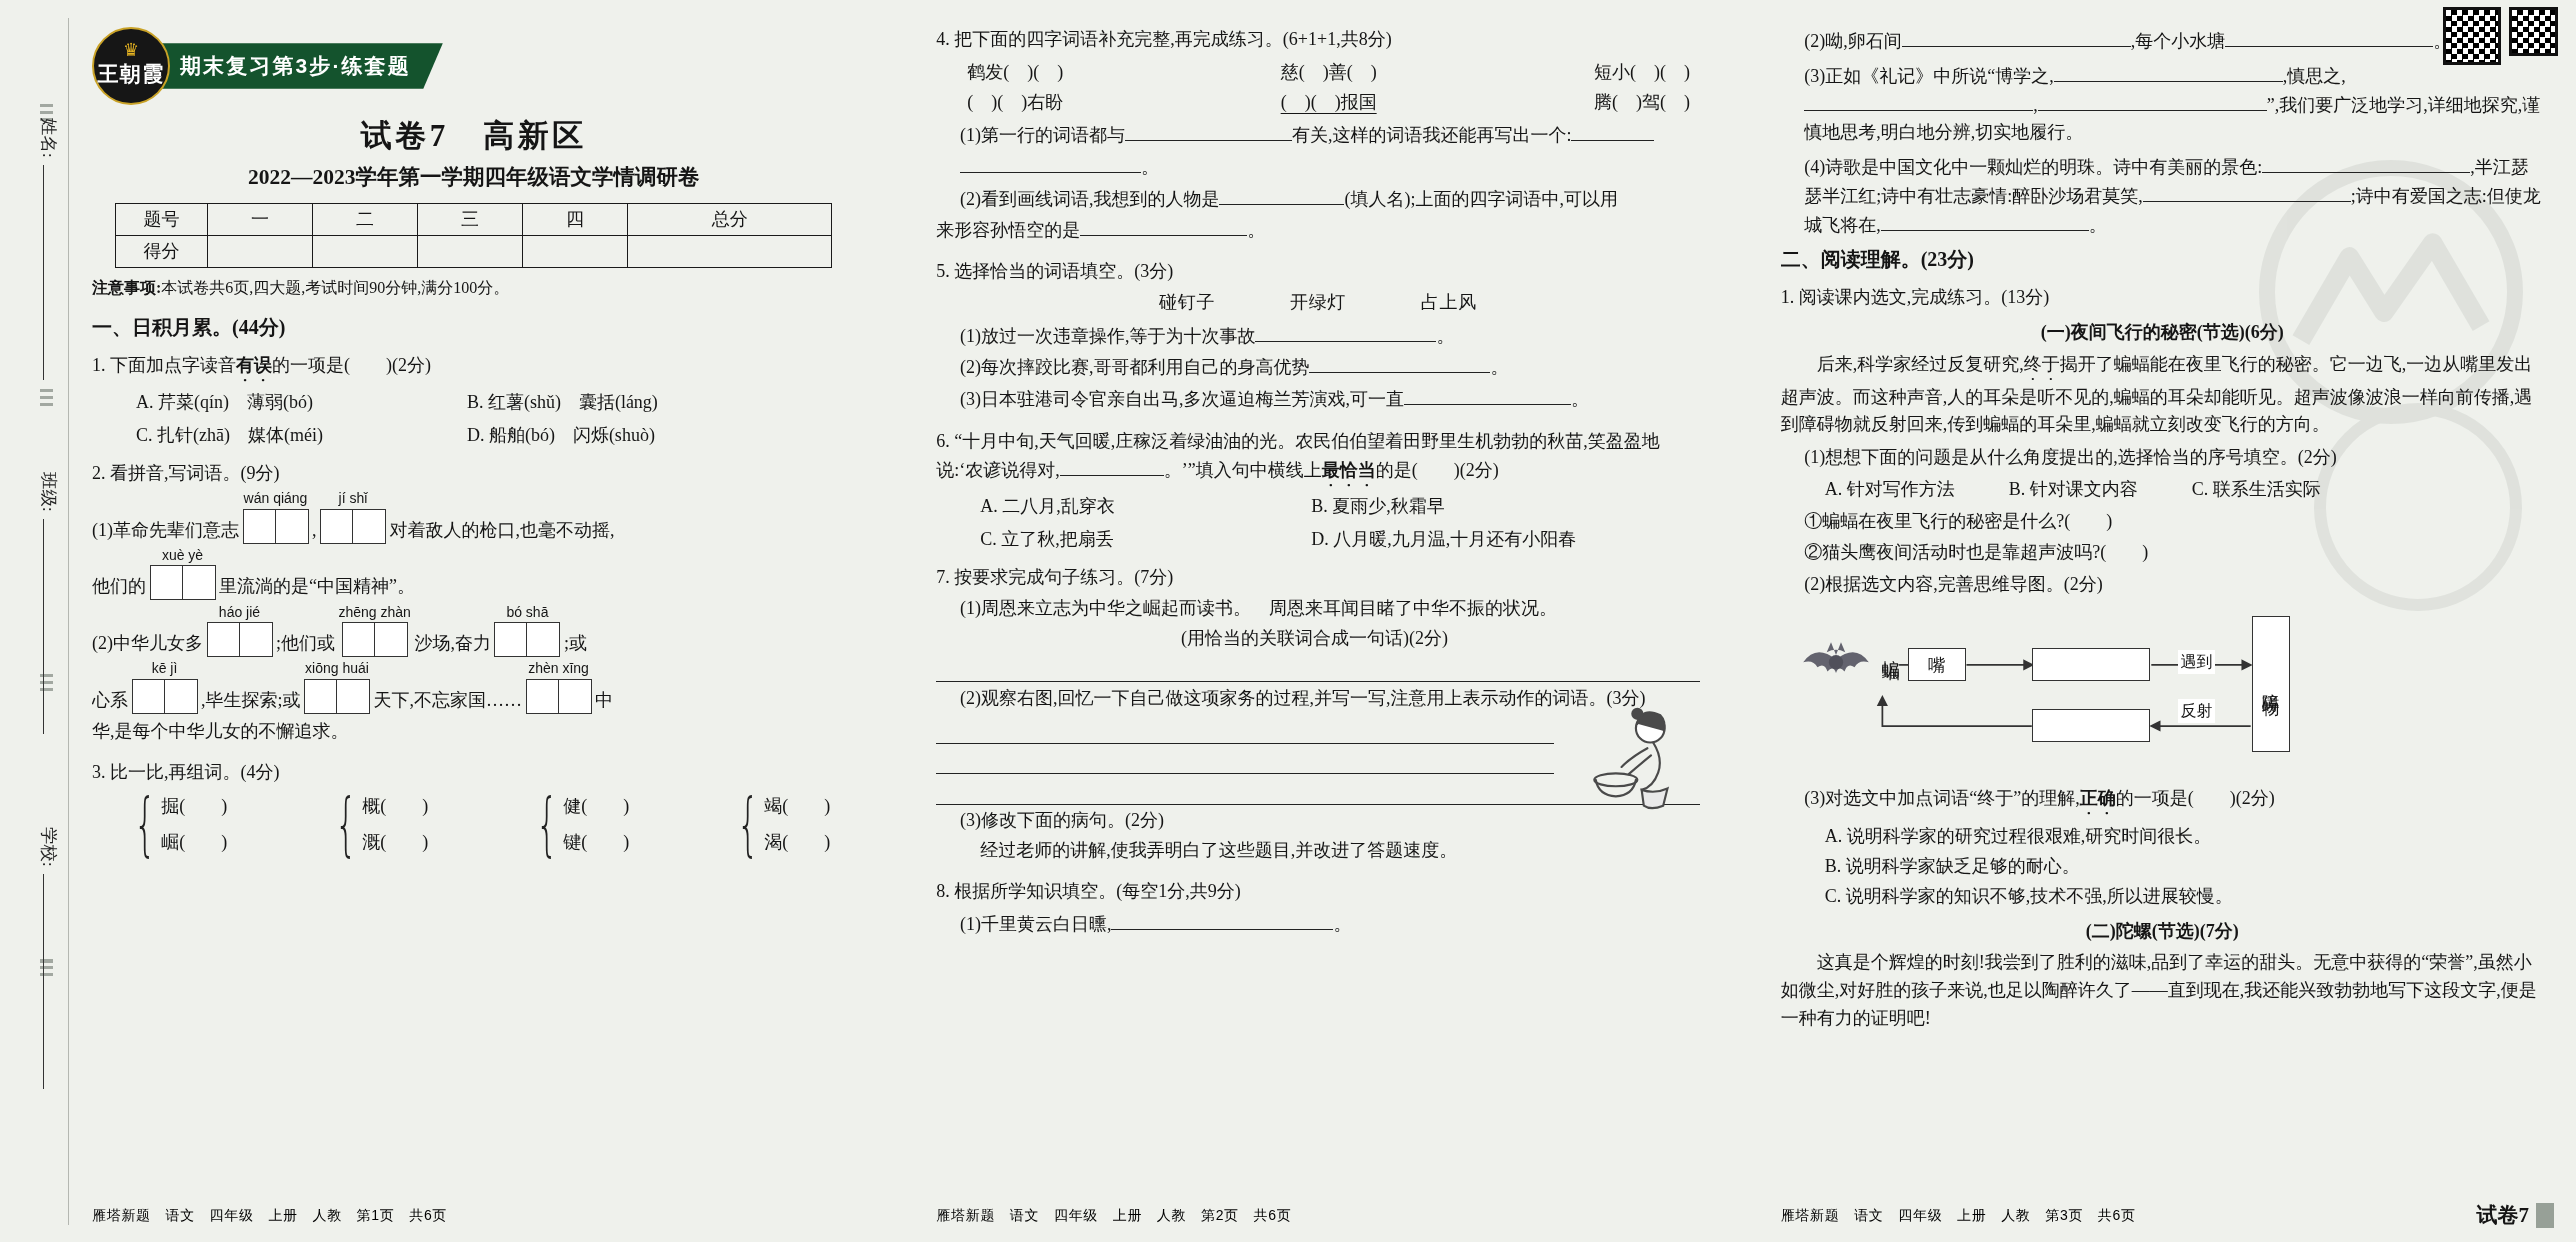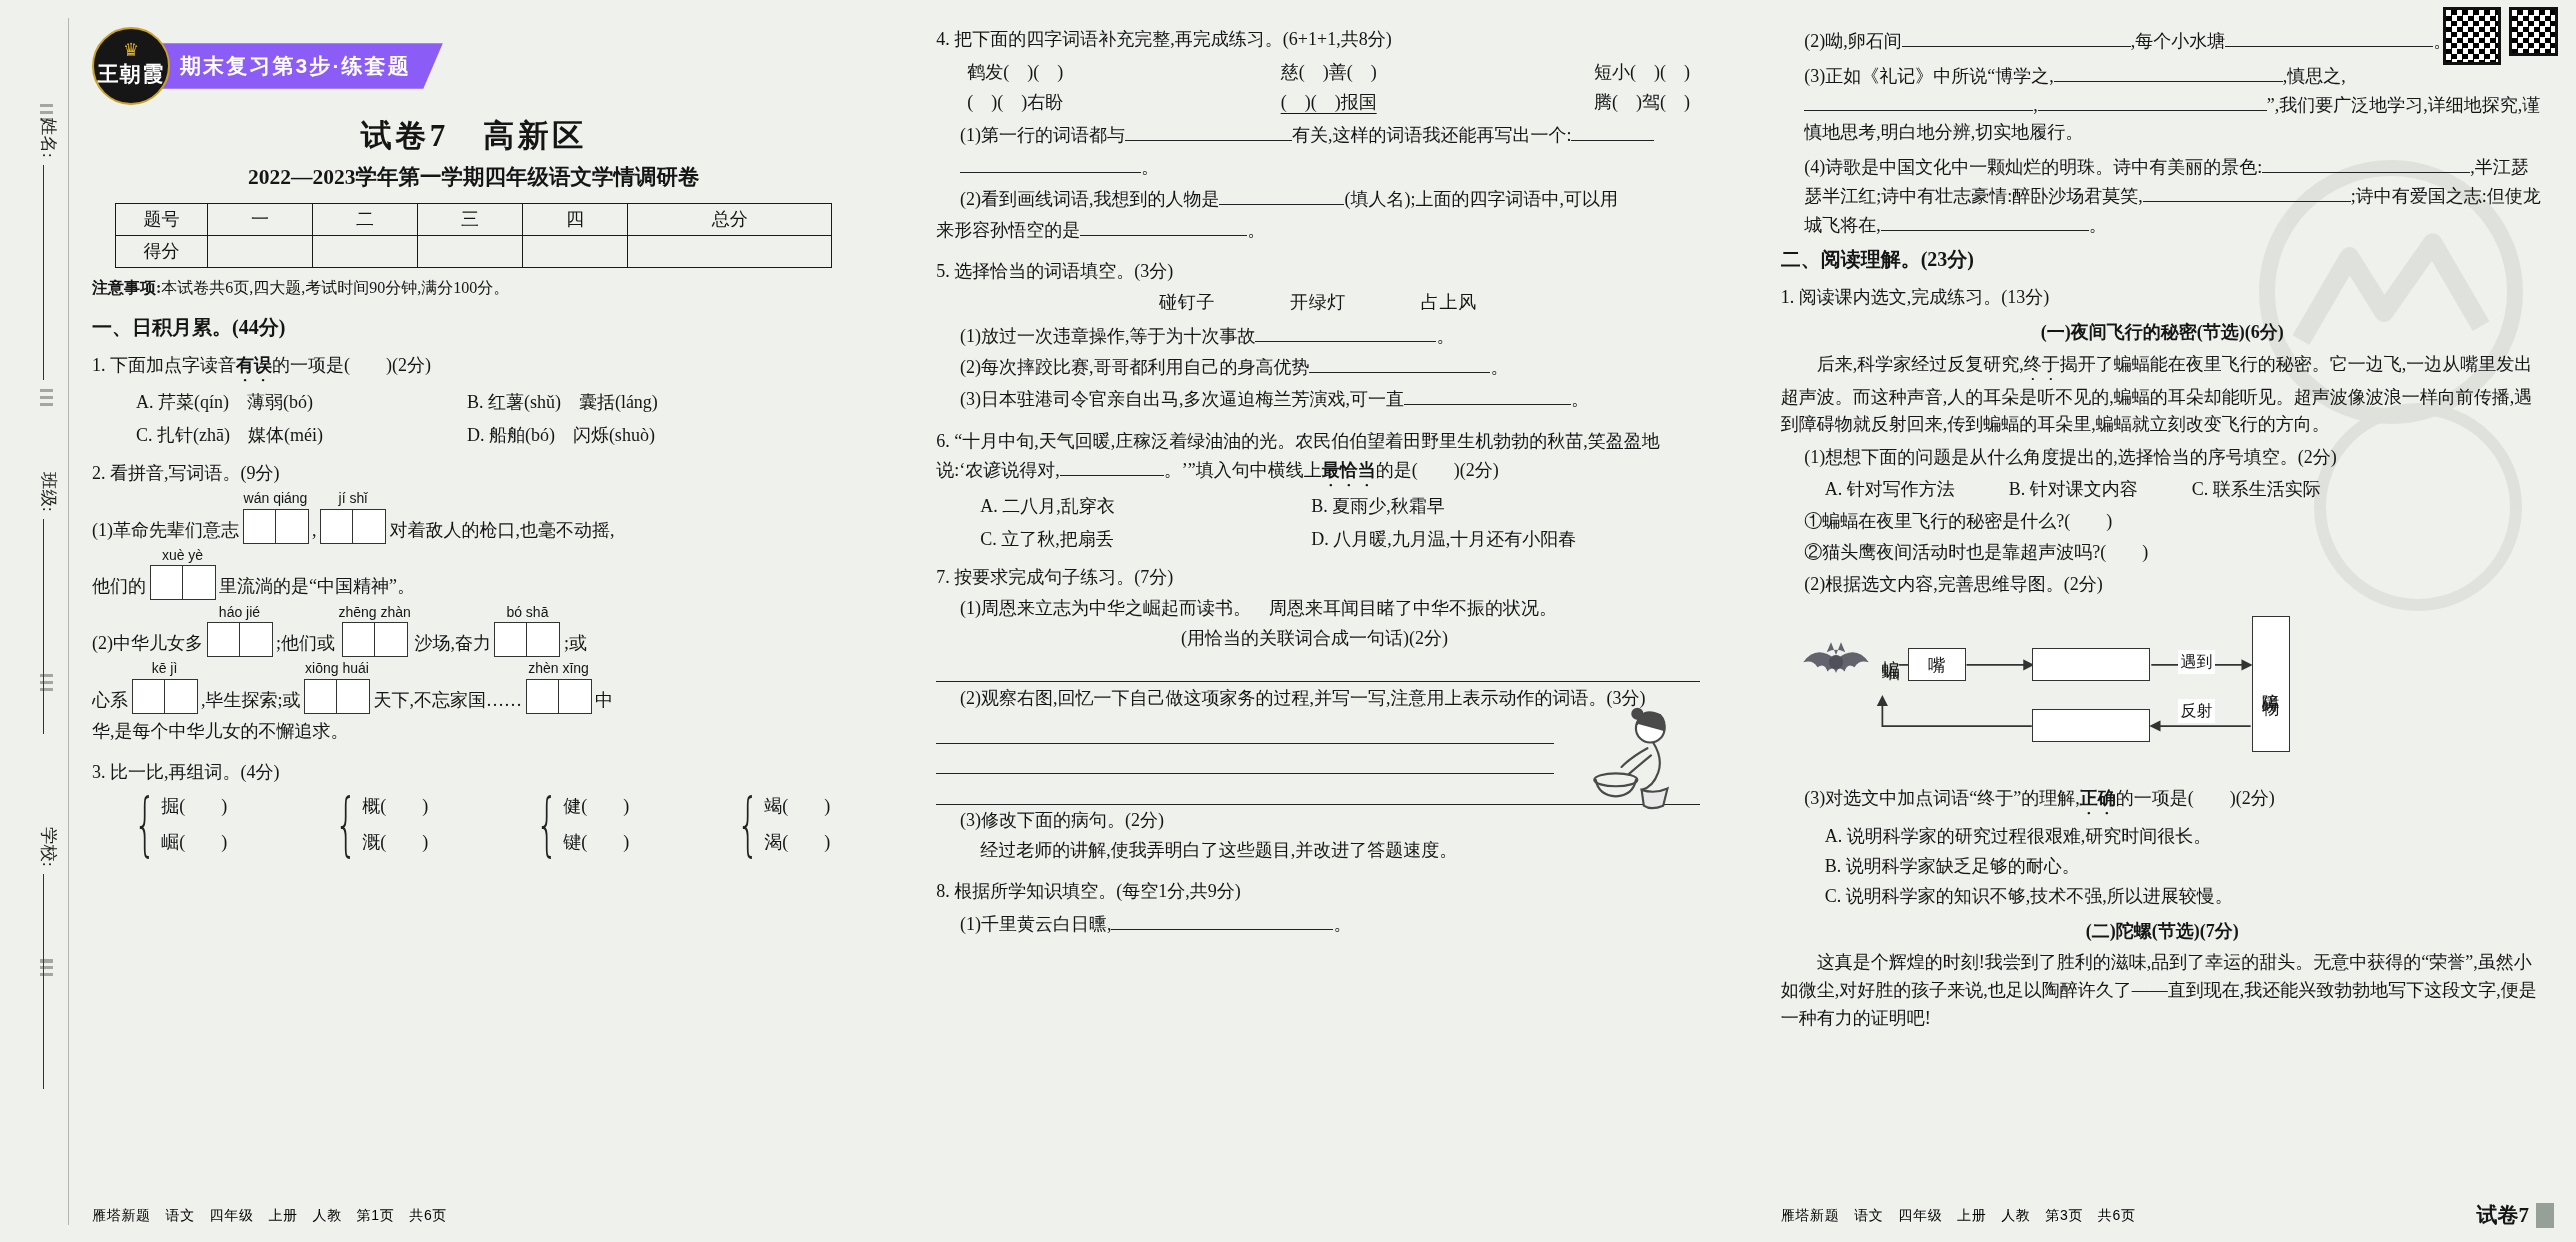--- a/index.html
+++ b/index.html
@@ -38,21 +38,21 @@
   .col-footer{margin-top:auto;text-align:left;font-size:14px;color:#000000;padding-top:7px;
               font-family:"Liberation Sans","DejaVu Sans",sans-serif;letter-spacing:0.7px;}
 
   
   .badge-row{display:flex;align-items:center;height:85px;margin-bottom:1.4px;}
   .badge-circle{width:78px;height:78px;border-radius:50%;background:#161616;color:#fff;z-index:2;
                 display:flex;flex-direction:column;align-items:center;justify-content:center;
                 border:2.1px solid #c9a227;flex:0 0 auto;}
   .badge-crown{color:#e6b422;font-size:18px;line-height:1;}
   .badge-brand{font-size:21px;font-weight:700;letter-spacing:1.4px;}
-  .badge-banner{background:#8b5cf6;color:#fff;font-size:21px;font-weight:700;letter-spacing:2.1px;
+  .badge-banner{background:#14532d;color:#fff;font-size:21px;font-weight:700;letter-spacing:2.1px;
                 font-family:"Liberation Sans","DejaVu Sans",sans-serif;
                 padding:7px 32px 7px 21px;margin-left:-11px;
                 clip-path:polygon(0 0,100% 0,calc(100% - 19.5px) 100%,0 100%);}
   .paper-title{text-align:center;font-size:31px;font-weight:700;letter-spacing:3.5px;margin:2.8px 0 1.4px;}
   .paper-subtitle{text-align:center;font-size:21.5px;font-weight:700;margin-bottom:9.7px;}
 
   .score-table{width:94%;margin:0 auto 8.3px;border-collapse:collapse;}
   .score-table td{border:1.4px solid #1a1a1a;height:32px;text-align:center;font-size:18px;}
   .score-table td:first-child{width:92px;}
 
@@ -412,20 +412,21 @@
       <div class="flow subindent">经过老师的讲解,使我弄明白了这些题目,并改进了答题速度。</div>
     </div>
 
     <div class="q">
       <div class="q-title">8. 根据所学知识填空。(每空1分,共9分)</div>
       <div class="flow indent1">
         <span>(1)千里黄云白日曛,</span><span class="blank w320"></span><span>。</span>
       </div>
     </div>
 
+    <div class="col-footer">雁塔新题　语文　四年级　上册　人教　第2页　共6页</div>
   </section>
 
   <section class="col">
 
     <div class="flow indent1">
       <span>(2)呦,卵石间</span><span class="blank w330"></span><span>,每个小水塘</span><span class="blank w300"></span><span>。</span>
     </div>
     <div class="flow indent1">
       <span>(3)正如《礼记》中所说“博学之,</span><span class="blank w330"></span><span>,慎思之,</span><span class="blank w330"></span><span>,</span><span class="blank w330"></span><span>”,我们要广泛地学习,详细地探究,谨慎地思考,明白地分辨,切实地履行。</span>
     </div>

